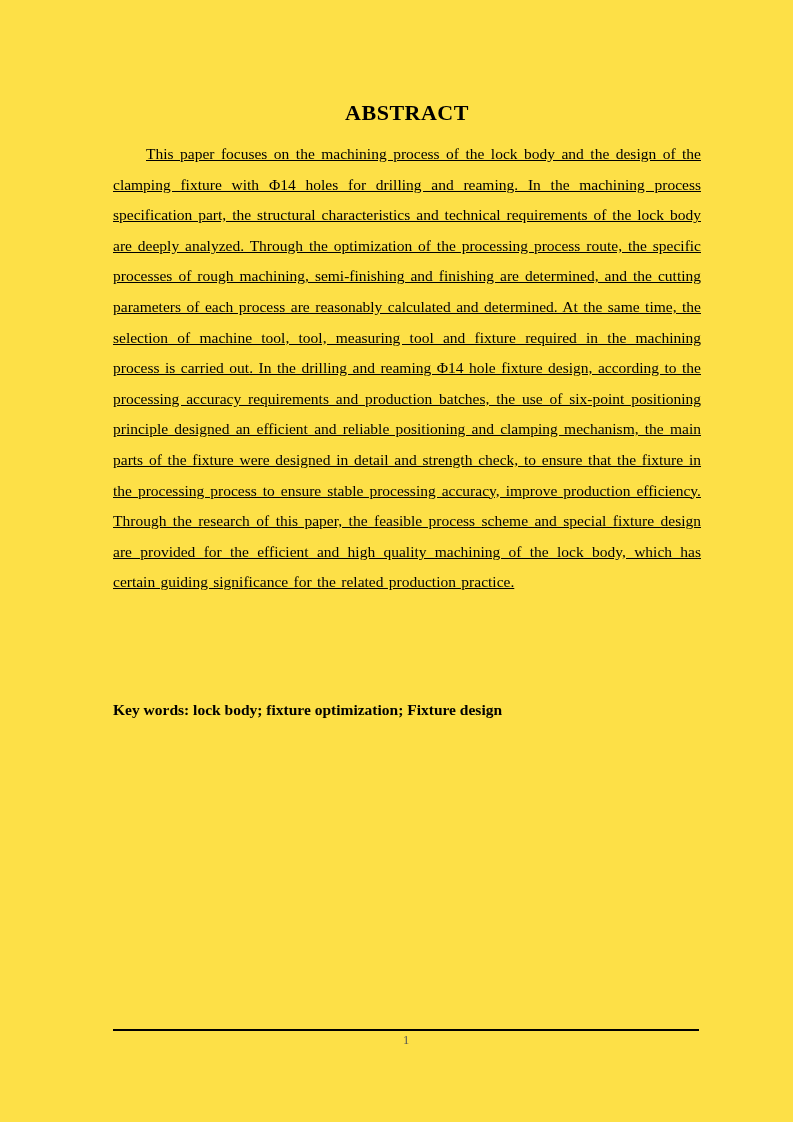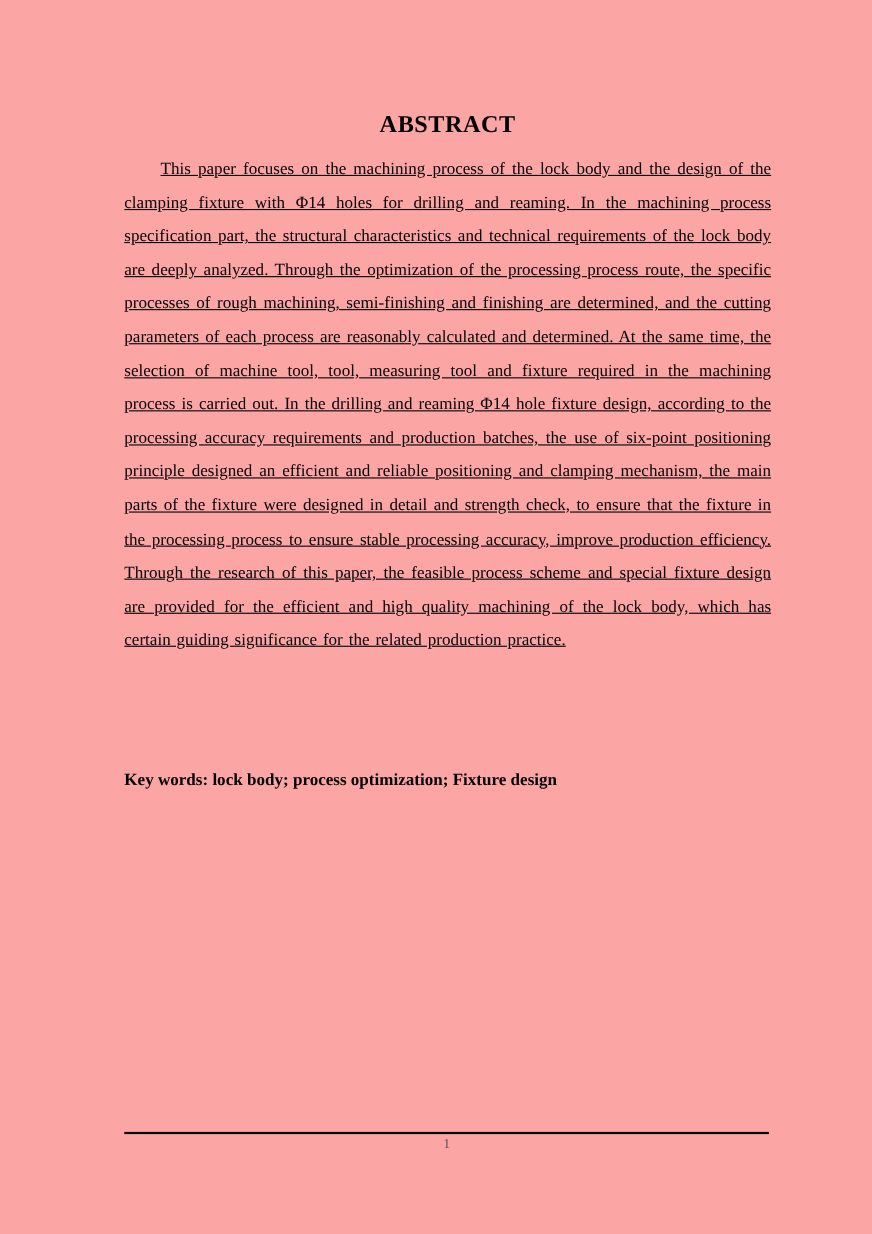--- a/index.html
+++ b/index.html
@@ -4,21 +4,21 @@
 <style>
   html, body {
     margin: 0;
     padding: 0;
     background: #ffffff;
   }
   .page {
     position: relative;
     width: 793px;
     height: 1122px;
-    background: #fca5a5;
+    background: #fde047;
     color: #000000;
     font-family: "Liberation Serif", "DejaVu Serif", serif;
     overflow: hidden;
   }
   .abstract-title {
     position: absolute;
     left: 113px;
     top: 100px;
     width: 588px;
     margin: 0;
@@ -69,19 +69,19 @@
 </style>
 </head>
 <body>
 
 <div class="page">
 
   <h1 class="abstract-title">ABSTRACT</h1>
 
   <p class="abstract-body">This paper focuses on the machining process of the lock body and the design of the clamping fixture with Φ14 holes for drilling and reaming. In the machining process specification part, the structural characteristics and technical requirements of the lock body are deeply analyzed. Through the optimization of the processing process route, the specific processes of rough machining, semi-finishing and finishing are determined, and the cutting parameters of each process are reasonably calculated and determined. At the same time, the selection of machine tool, tool, measuring tool and fixture required in the machining process is carried out. In the drilling and reaming Φ14 hole fixture design, according to the processing accuracy requirements and production batches, the use of six-point positioning principle designed an efficient and reliable positioning and clamping mechanism, the main parts of the fixture were designed in detail and strength check, to ensure that the fixture in the processing process to ensure stable processing accuracy, improve production efficiency. Through the research of this paper, the feasible process scheme and special fixture design are provided for the efficient and high quality machining of the lock body, which has certain guiding significance for the related production practice.</p>
 
-  <p class="keywords-line">Key words: lock body; process optimization; Fixture design</p>
+  <p class="keywords-line">Key words: lock body; fixture optimization; Fixture design</p>
 
   <div class="footer-rule"></div>
 
   <div class="page-number">1</div>
 
 </div>
 
 </body></html>

